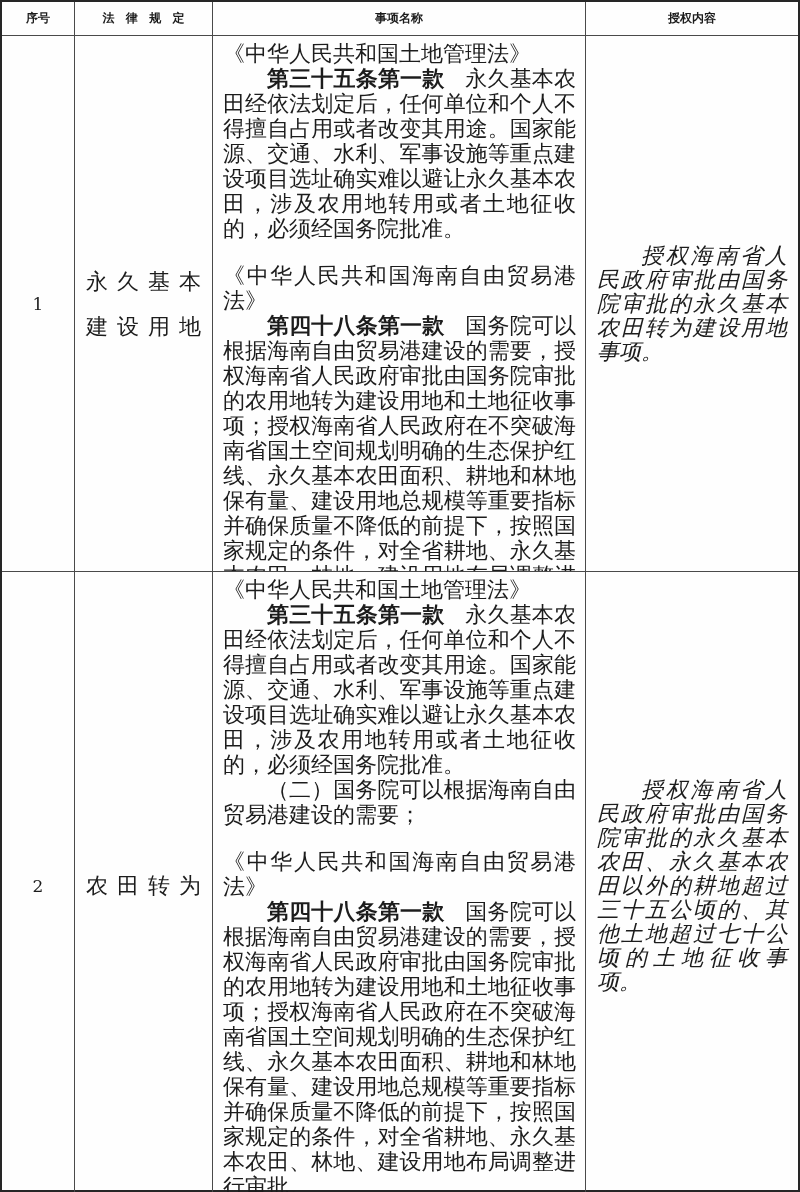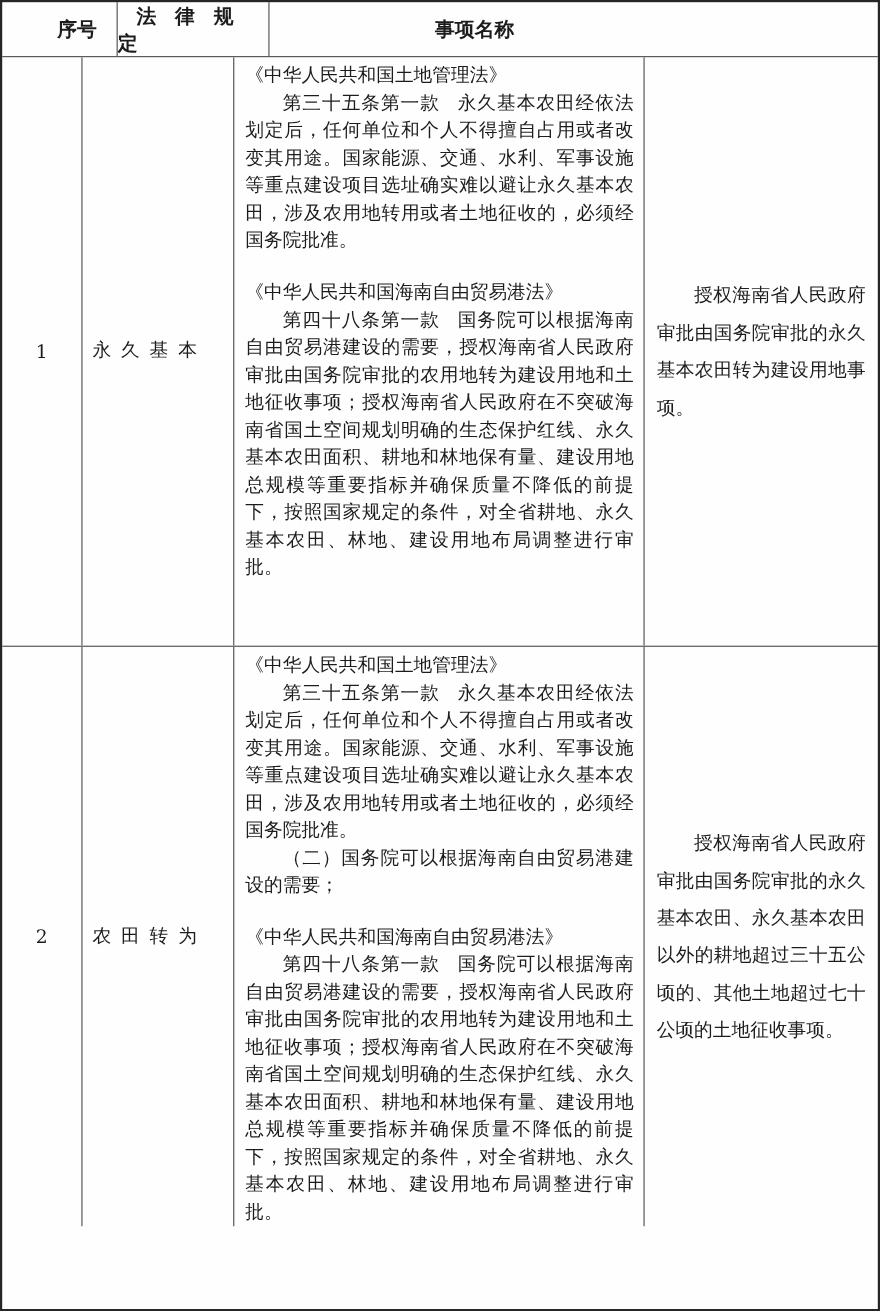--- a/index.html
+++ b/index.html
@@ -17,97 +17,99 @@
     background: #fefefe;
     display: flex; flex-direction: column;
     box-sizing: border-box;
   }
   .tr {
     display: grid;
     grid-template-columns: 73px 138px 373px 1fr;
     box-sizing: border-box;
   }
   .thead {
-    height: 50px;
+    height: 34px;
     flex: 0 0 auto;
     border-bottom: 1.5px solid #4a4a4a;
     font-family: "DejaVu Sans", "Liberation Sans", sans-serif;
     font-weight: 700;
-    font-size: 18px;
-    padding-left: 32px;
+    font-size: 12px;
   }
   .th {
     display: flex; align-items: center; justify-content: center;
     border-right: 1.5px solid #4a4a4a;
     overflow: hidden;
   }
   .th:last-child { border-right: none; }
   .spread { letter-spacing: 0.95em; text-indent: 0.95em; }
   .row { border-bottom: 1.5px solid #4a4a4a; overflow: hidden; }
   .row:last-child { border-bottom: none; flex: 1 1 auto; }
   .row-1 { height: 536px; flex: 0 0 auto; }
   .td {
     border-right: 1.5px solid #4a4a4a;
-    font-size: 17px;
+    font-size: 22px;
     overflow: hidden;
     box-sizing: border-box;
   }
   .td:last-child { border-right: none; }
   .seq {
     display: flex; align-items: center; justify-content: center;
     font-size: 17px;
   }
   .name {
     display: flex; flex-direction: column;
-    align-items: flex-start; justify-content: center;
+    align-items: center; justify-content: center;
   }
   .name-line {
     line-height: 45px;
     letter-spacing: 9px;
     text-indent: 9px;
     white-space: nowrap;
   }
   .law {
     padding: 5px 9px 0 10px;
     line-height: 25px;
     text-align: justify;
   }
   .law p { margin: 0; }
   .law p.clause, .law p.item { text-indent: 2em; }
   .law .clause-no {
-    font-weight: 400;
+    font-weight: 700;
     font-family: "DejaVu Sans", "Liberation Sans", sans-serif;
   }
   .law .clause-txt { margin-left: 0.95em; }
   .law .spacer { height: 22px; }
   .auth {
     display: flex; align-items: center;
     padding: 0 11px;
   }
   .auth p {
     margin: 0;
     text-indent: 2em;
     text-align: justify;
-    line-height: 34px;
+    line-height: 24px;
+    font-style: italic;
   }
 </style>
 </head>
 <body>
 
 <div class="tbl">
   <div class="tr thead">
     <div class="th">序号</div>
     <div class="th spread">法律规定</div>
     <div class="th">事项名称</div>
+    <div class="th">授权内容</div>
   </div>
   <div id="rows">
   <div class="tr row row-1">
     <div class="td seq">1</div>
     <div class="td name">
           <div class="name-line">永久基本</div>
+          <div class="name-line">建设用地</div>
         </div>
     <div class="td law">
           <p class="title">《中华人民共和国土地管理法》</p>
           <p class="clause"><span class="clause-no">第三十五条第一款</span><span class="clause-txt">永久基本农田经依法划定后，任何单位和个人不得擅自占用或者改变其用途。国家能源、交通、水利、军事设施等重点建设项目选址确实难以避让永久基本农田，涉及农用地转用或者土地征收的，必须经国务院批准。</span></p>
           <div class="spacer"></div>
           <p class="title">《中华人民共和国海南自由贸易港法》</p>
           <p class="clause"><span class="clause-no">第四十八条第一款</span><span class="clause-txt">国务院可以根据海南自由贸易港建设的需要，授权海南省人民政府审批由国务院审批的农用地转为建设用地和土地征收事项；授权海南省人民政府在不突破海南省国土空间规划明确的生态保护红线、永久基本农田面积、耕地和林地保有量、建设用地总规模等重要指标并确保质量不降低的前提下，按照国家规定的条件，对全省耕地、永久基本农田、林地、建设用地布局调整进行审批。</span></p>
         </div>
     <div class="td auth">
       <p>授权海南省人民政府审批由国务院审批的永久基本农田转为建设用地事项。</p>

